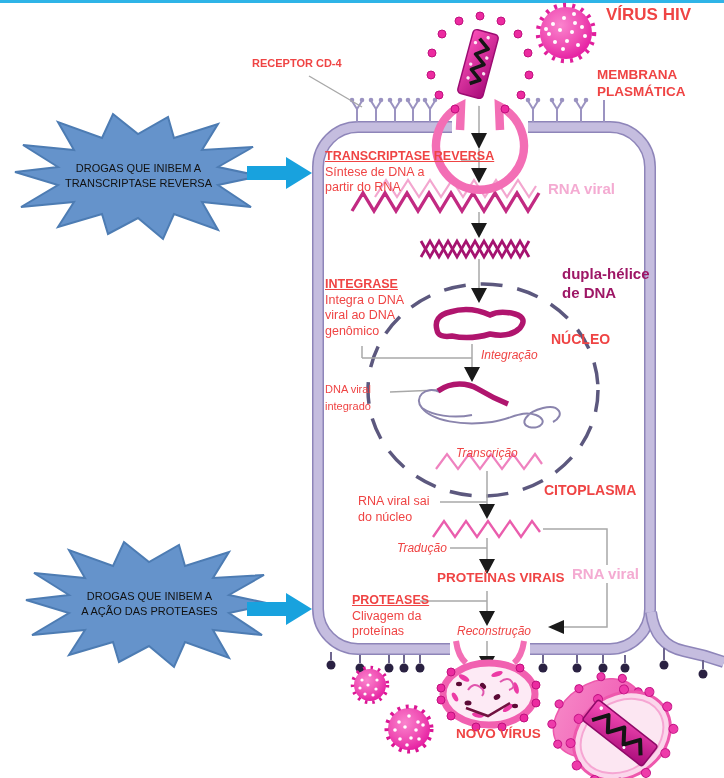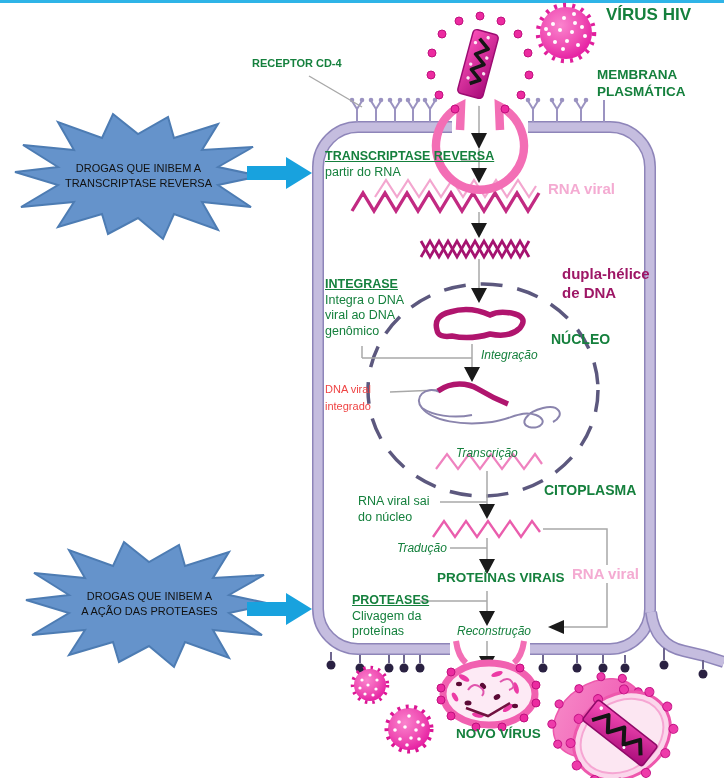--- a/index.html
+++ b/index.html
@@ -1,19 +1,19 @@
 <!DOCTYPE html>
 <html><head>
 <meta charset="utf-8">
 <style>
   html,body{margin:0;padding:0;background:#fff;}
   #stage{position:relative;width:724px;height:778px;background:#fff;overflow:hidden;
          font-family:"Liberation Sans",sans-serif;}
   #gfx{position:absolute;left:0;top:0;}
-  .lbl{position:absolute;color:#15803d;white-space:nowrap;line-height:1.18;}
+  .lbl{position:absolute;color:#ef4444;white-space:nowrap;line-height:1.18;}
   .b{font-weight:bold}.i{font-style:italic}.u{text-decoration:underline}.s12{font-size:12px}.s125{font-size:12.5px}.s13{font-size:11px}
   .s135{font-size:13.5px}.s14{font-size:14px}.s15{font-size:15px}.s17{font-size:17px}
   .pink{color:#f4abd2}.darkdna{color:#9e1766}.magtxt{color:#ef4444}
   .block div{line-height:15.5px;}
   .burst-text{position:absolute;width:205px;text-align:center;font-size:11px;
               line-height:14.5px;color:#111;}
   .twoline div{line-height:17px;}
   .whitebg{background:#fff;padding:0 2px;}
 </style>
 </head>
@@ -340,20 +340,21 @@
   <div>TRANSCRIPTASE REVERSA</div>
 </div>
 
 <div class="burst-text" style="left:47px;top:589px;">
   <div>DROGAS QUE INIBEM A</div>
   <div>A AÇÃO DAS PROTEASES</div>
 </div>
 
 <div class="lbl s125 block" style="left:325px;top:149px;">
   <div class="b u">TRANSCRIPTASE REVERSA</div>
+  <div>Síntese de DNA a</div>
   <div>partir do RNA</div>
 </div>
 
 <div class="lbl b s15 pink" style="left:548px;top:180px;">RNA viral</div>
 
 <div class="lbl b s15 darkdna" style="left:562px;top:226px;line-height:19px;margin-top:38px;">
   <div>dupla-hélice</div>
   <div>de DNA</div>
 </div>
 

